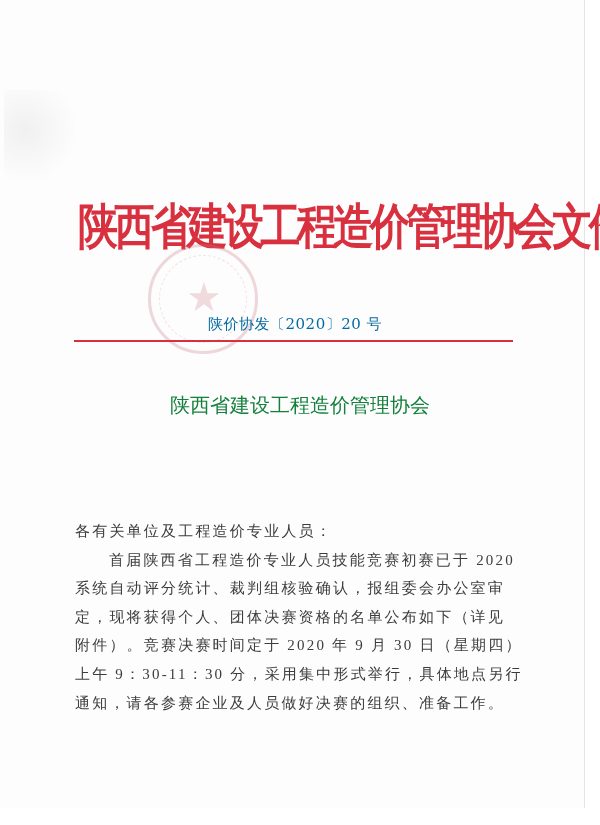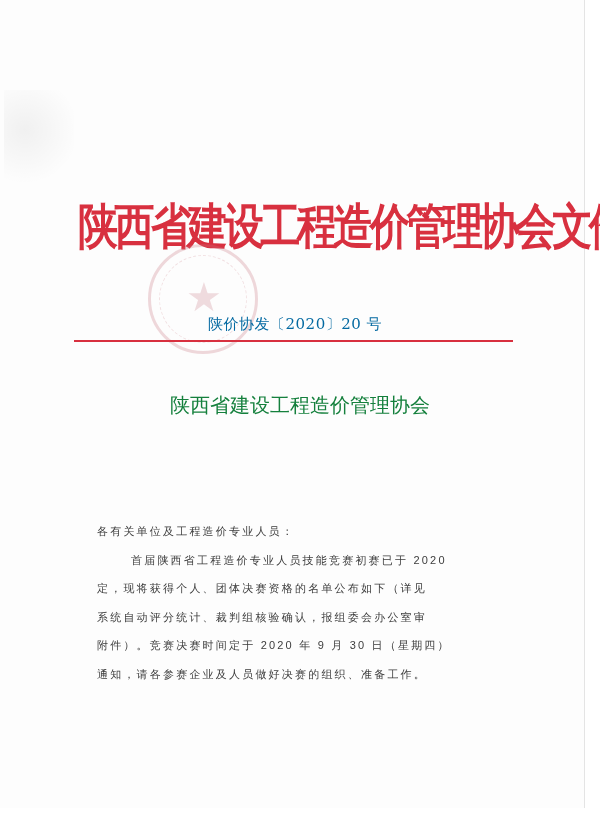--- a/index.html
+++ b/index.html
@@ -109,27 +109,27 @@
       color: #15803d;
       font-size: 20px;
       line-height: 30px;
       font-family: "DejaVu Serif", "Liberation Serif", serif;
     }
     .notice-title div {
       white-space: nowrap;
     }
     .body-text {
       position: absolute;
-      left: 97px;
+      left: 75px;
       top: 517px;
       width: 410px;
       color: #3c3c3c;
-      font-size: 11px;
+      font-size: 15px;
       line-height: 28.6px;
-      font-family: Liberation Sans, sans-serif;
+      font-family: Liberation Serif, serif;
       letter-spacing: 2.2px;
     }
     .body-text .line {
       white-space: nowrap;
       height: 28.6px;
     }
     .body-text .indent {
       padding-left: 34px;
     }
   </style>
@@ -150,18 +150,19 @@
 
   <div class="red-rule"></div>
 
   <div class="notice-title">
     <div>陕西省建设工程造价管理协会</div>
   </div>
 
   <div class="body-text">
     <div class="line">各有关单位及工程造价专业人员：</div>
     <div class="line indent">首届陕西省工程造价专业人员技能竞赛初赛已于 2020</div>
+    <div class="line">系统自动评分统计、裁判组核验确认，报组委会办公室审</div>
     <div class="line">定，现将获得个人、团体决赛资格的名单公布如下（详见</div>
-    <div class="line">系统自动评分统计、裁判组核验确认，报组委会办公室审</div>
     <div class="line">附件）。竞赛决赛时间定于 2020 年 9 月 30 日（星期四）</div>
+    <div class="line">上午 9：30-11：30 分，采用集中形式举行，具体地点另行</div>
     <div class="line">通知，请各参赛企业及人员做好决赛的组织、准备工作。</div>
   </div>
 </div>
 
 </body></html>

